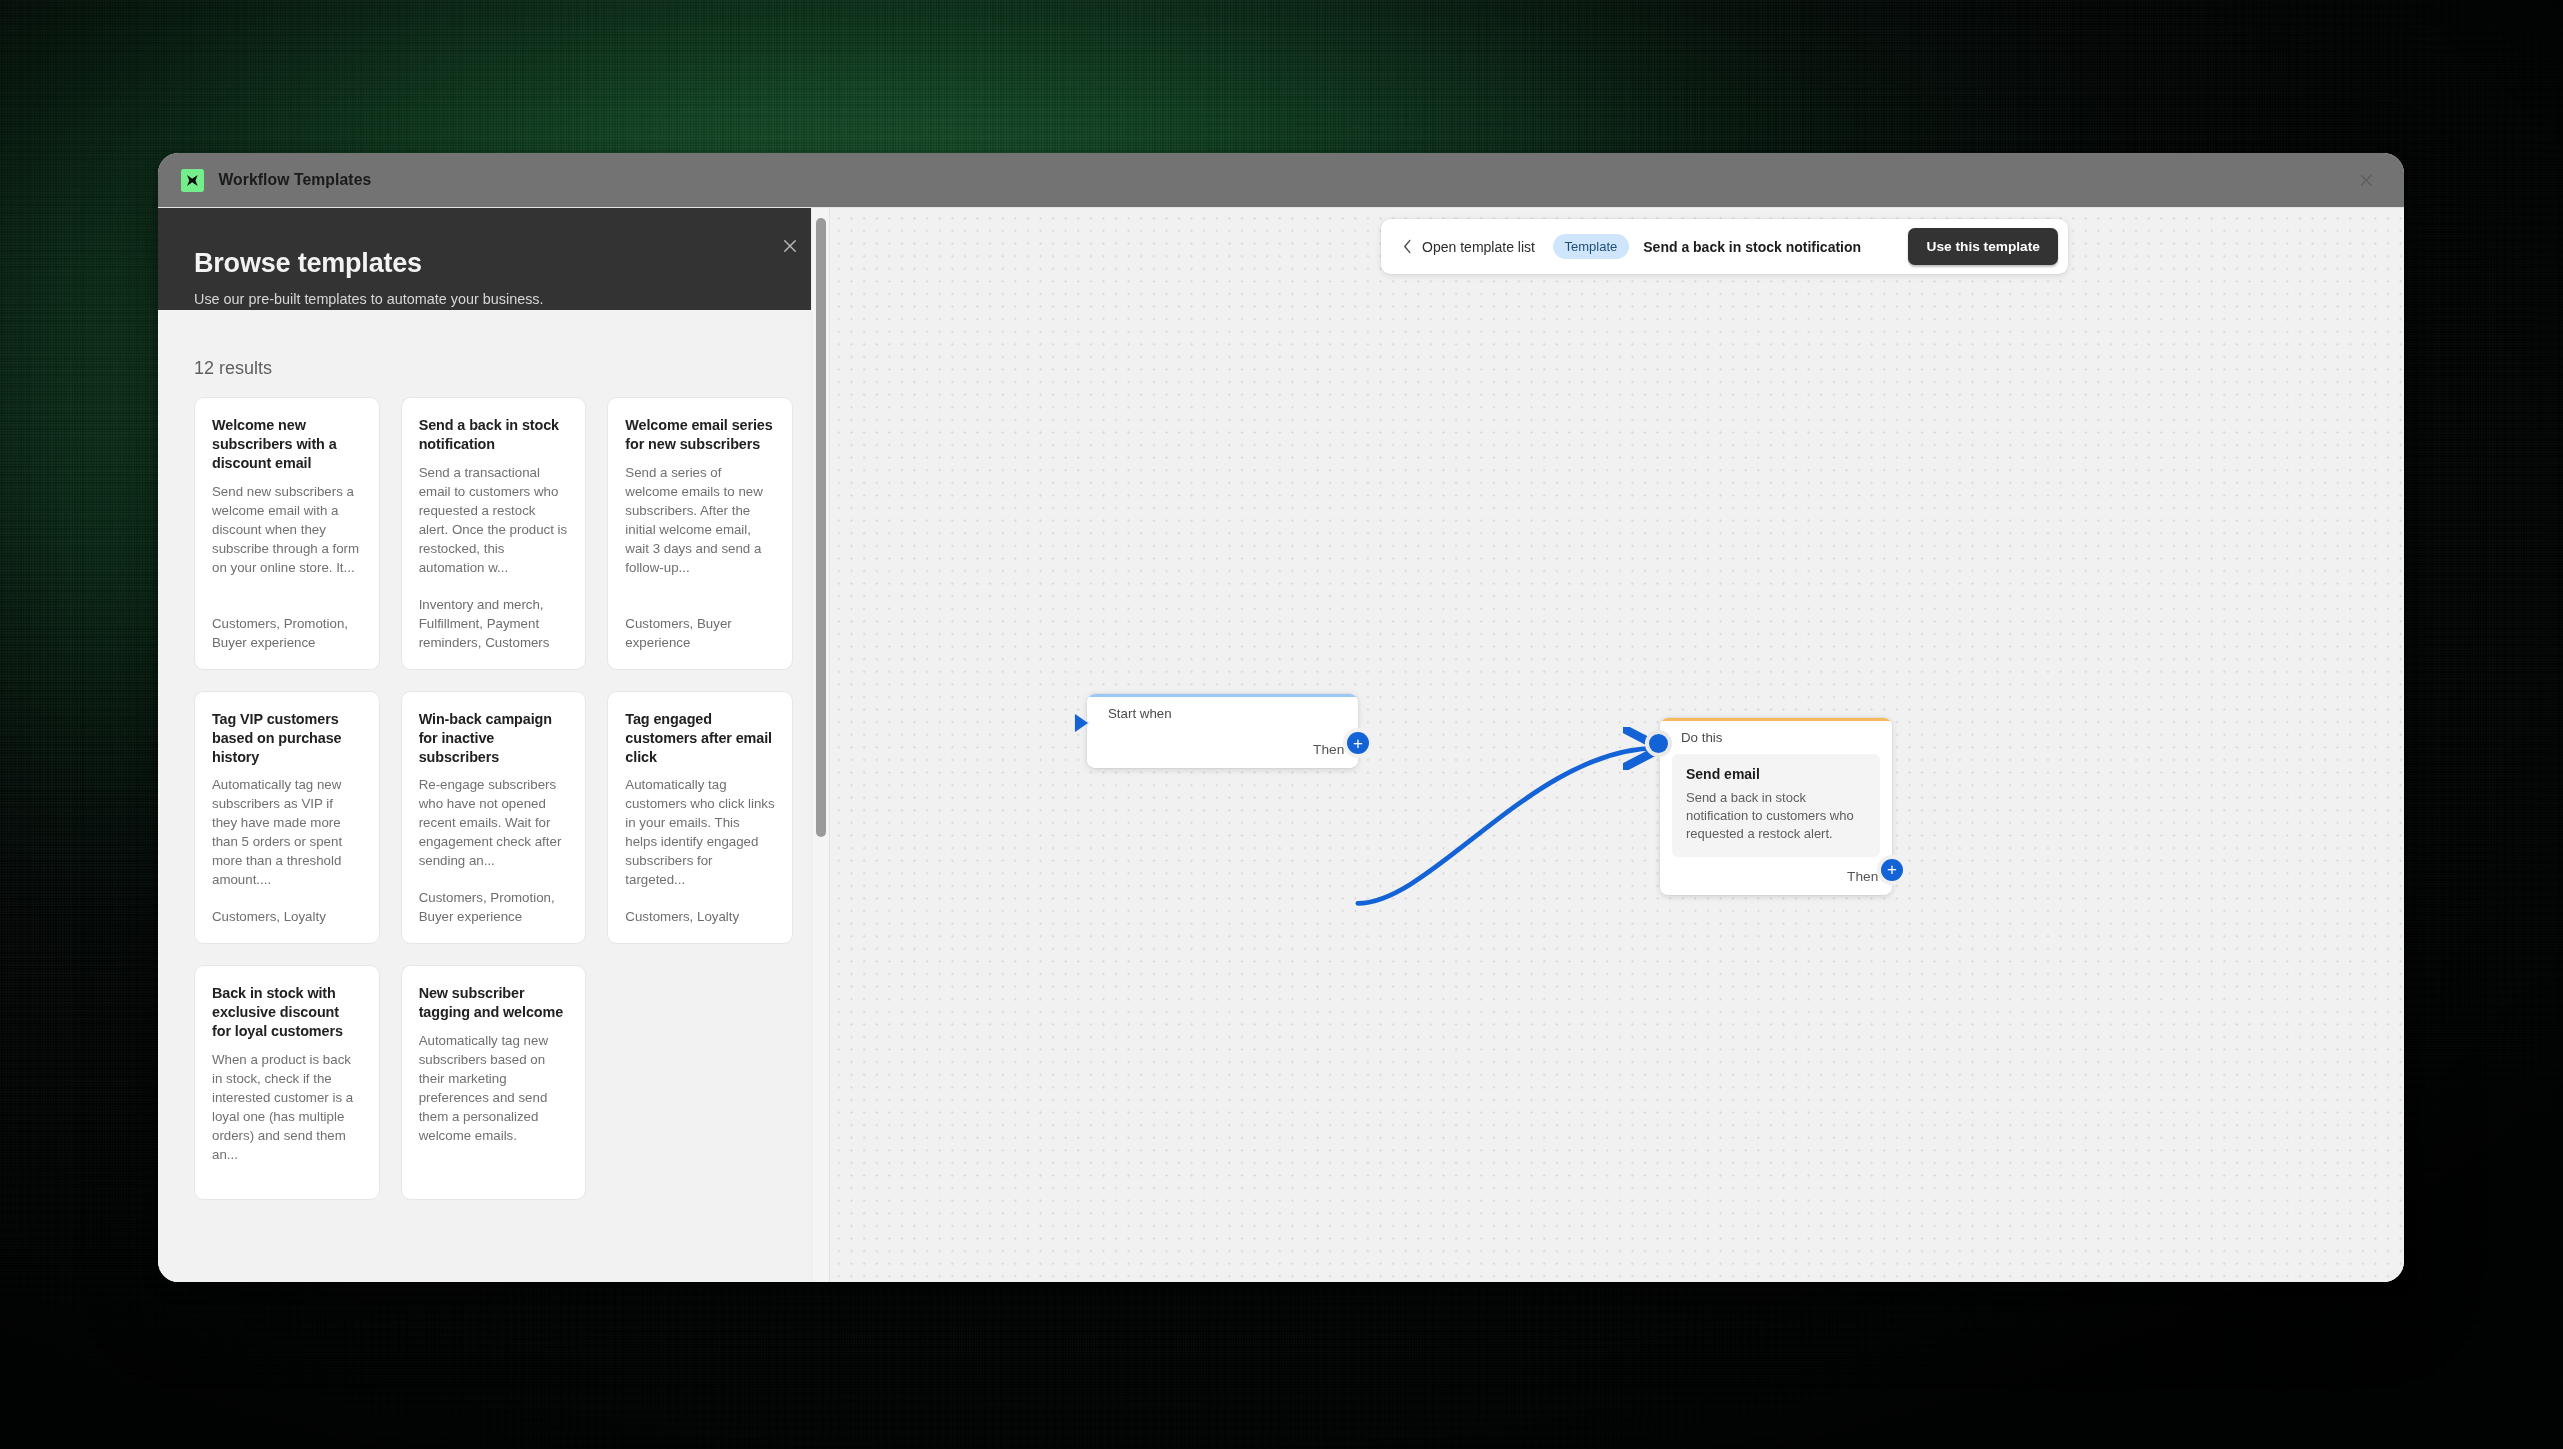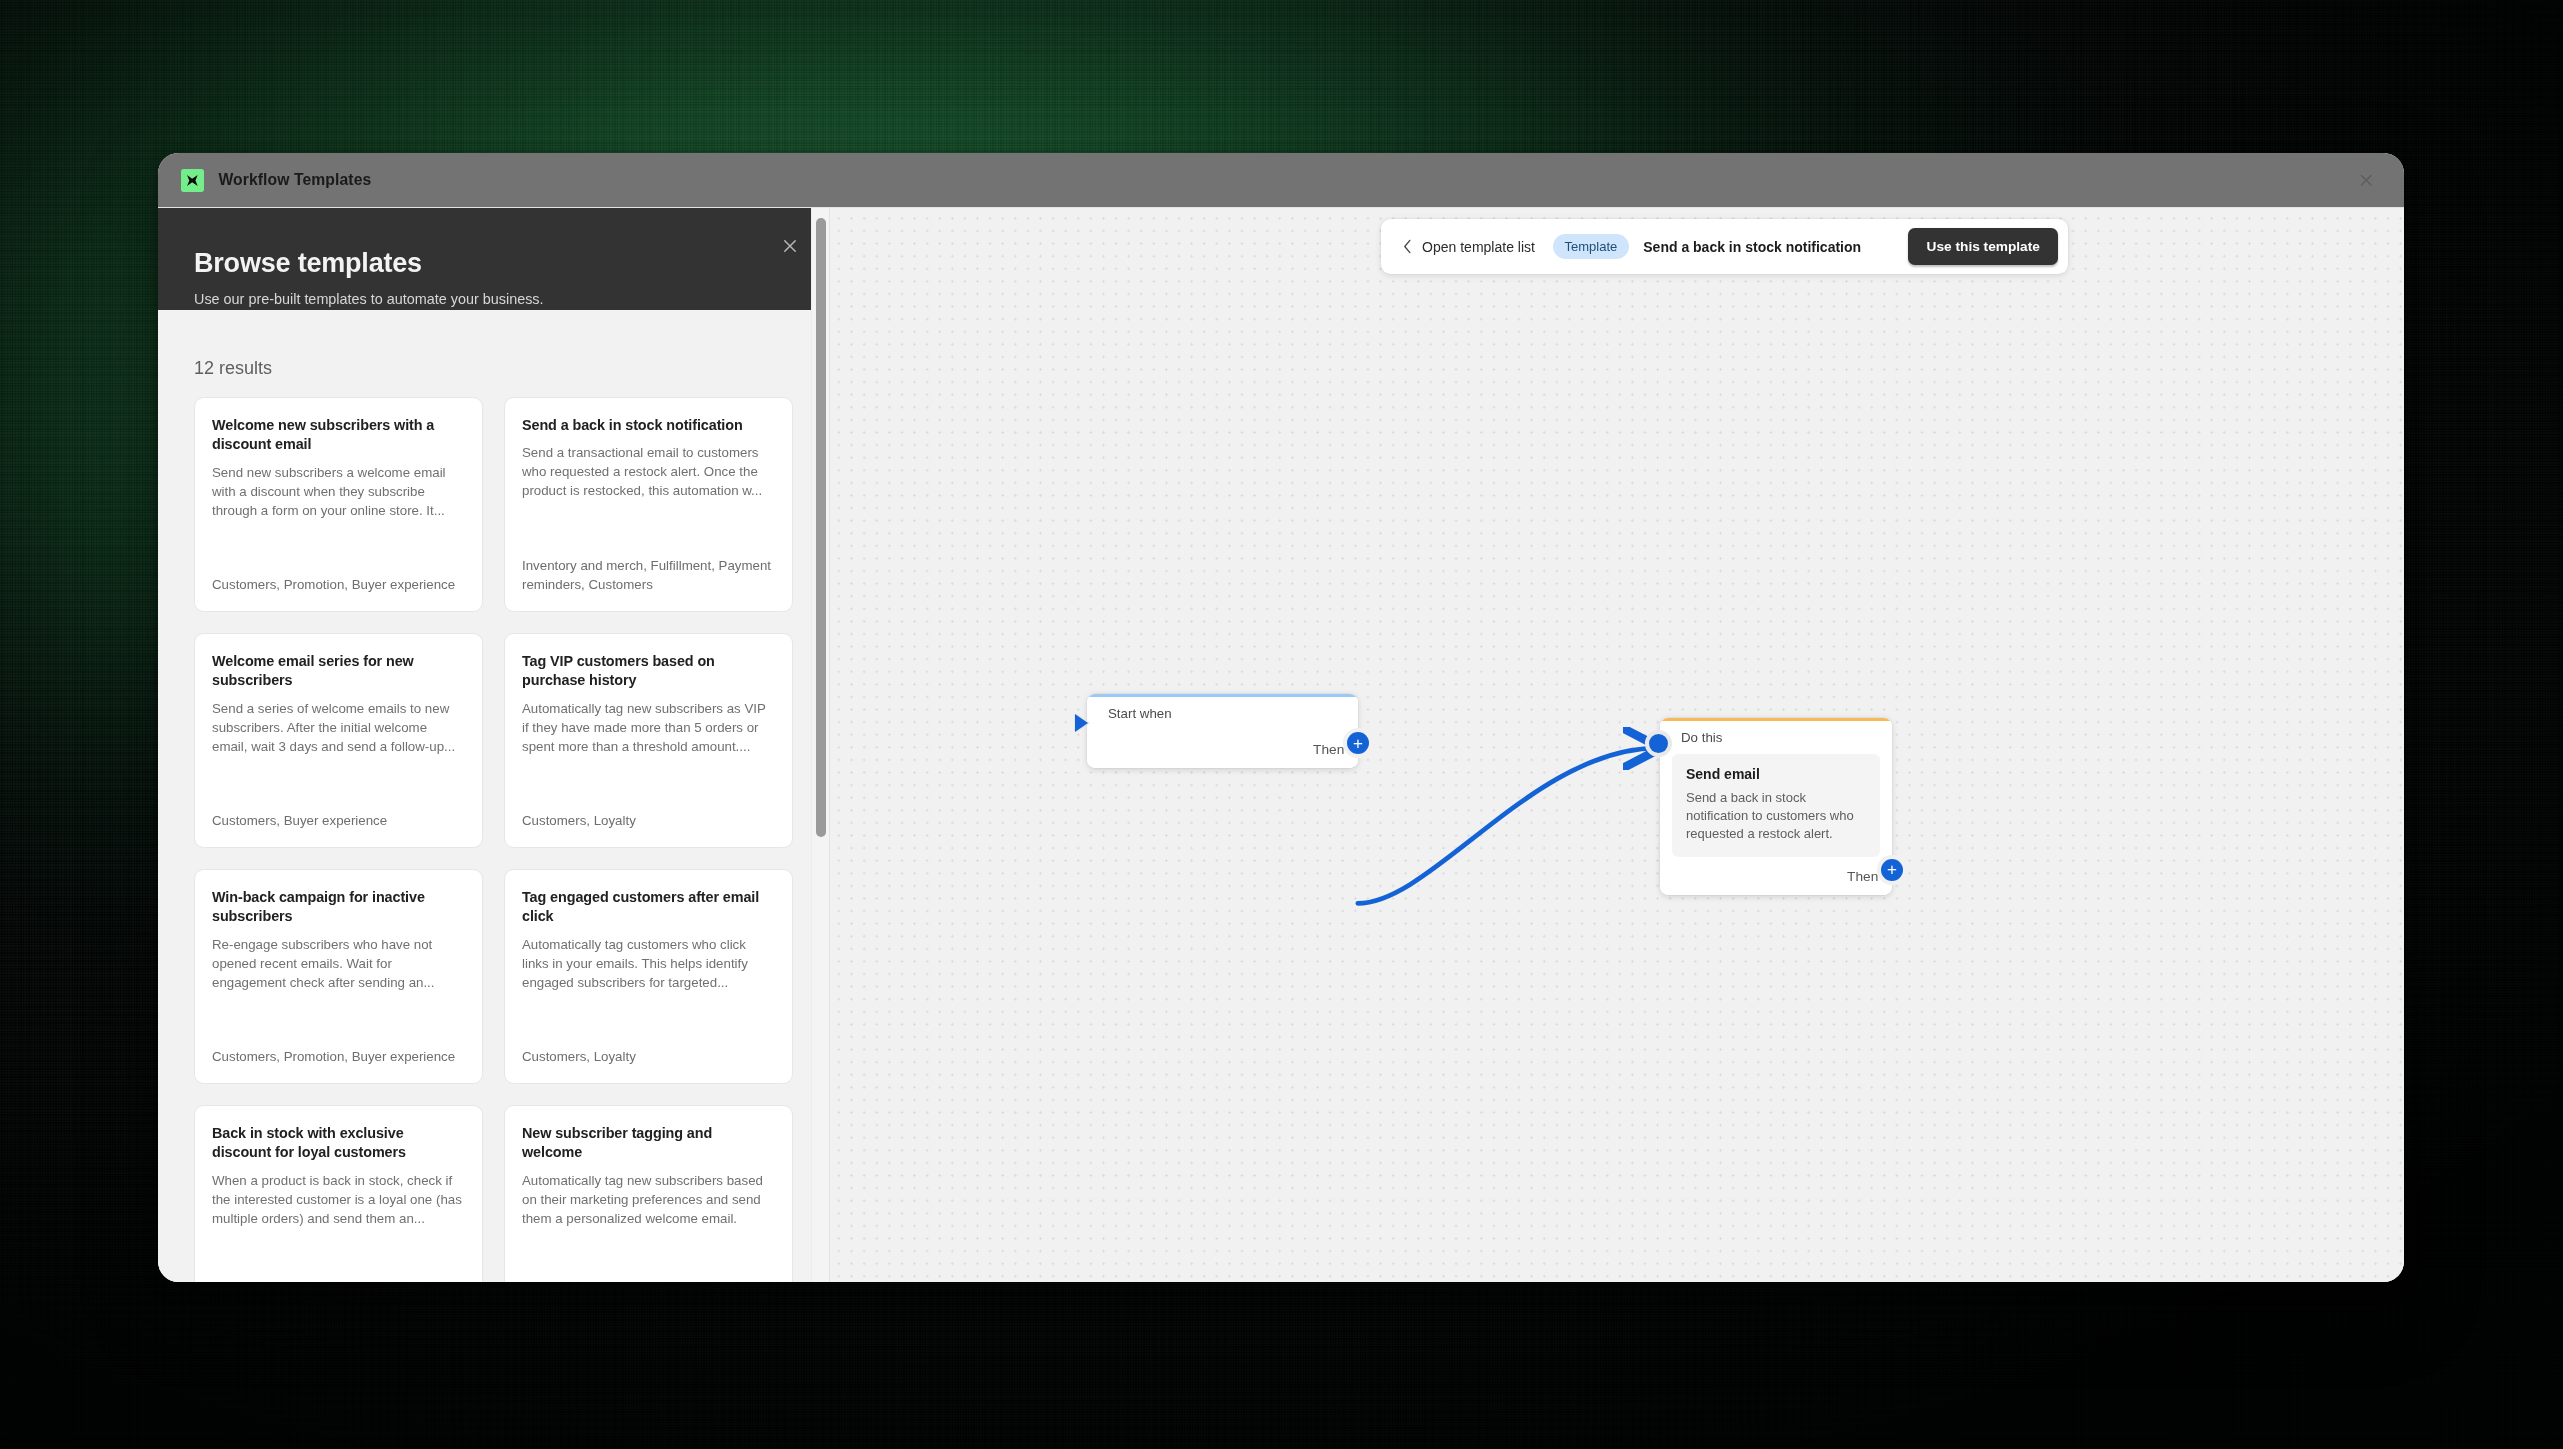--- a/index.html
+++ b/index.html
@@ -147,21 +147,21 @@
     overflow: hidden;
     padding: 23px 36px 0 36px;
   }
   #results-count {
     font-size: 18px;
     color: #5f5f5f;
     margin-bottom: 18px;
   }
   #template-grid {
     display: grid;
-    grid-template-columns: 1fr 1fr;
+    grid-template-columns: 1fr 1fr 1fr;
     gap: 21px;
   }
   .template-card {
     background: #ffffff;
     border: 0.7px solid #e6e6e6;
     border-radius: 9.6px;
     padding: 18px 17px 17px 17px;
     min-height: 215px;
     display: flex;
     flex-direction: column;
@@ -457,21 +457,21 @@
 
             <div class="template-card">
               <div class="tc-title">Back in stock with exclusive discount for loyal customers</div>
               <div class="tc-desc">When a product is back in stock, check if the interested customer is a loyal one (has multiple orders) and send them an...</div>
               <div class="tc-spacer"></div>
               <div class="tc-tags"></div>
             </div>
 
             <div class="template-card">
               <div class="tc-title">New subscriber tagging and welcome</div>
-              <div class="tc-desc">Automatically tag new subscribers based on their marketing preferences and send them a personalized welcome email.</div>
+              <div class="tc-desc">Automatically tag new subscribers based on their marketing preferences and send them a personalized welcome emails.</div>
               <div class="tc-spacer"></div>
               <div class="tc-tags"></div>
             </div>
 
           </div>
         </div>
 
         <div id="panel-scrollbar-track">
           <div id="panel-scrollbar-thumb"></div>
         </div>

